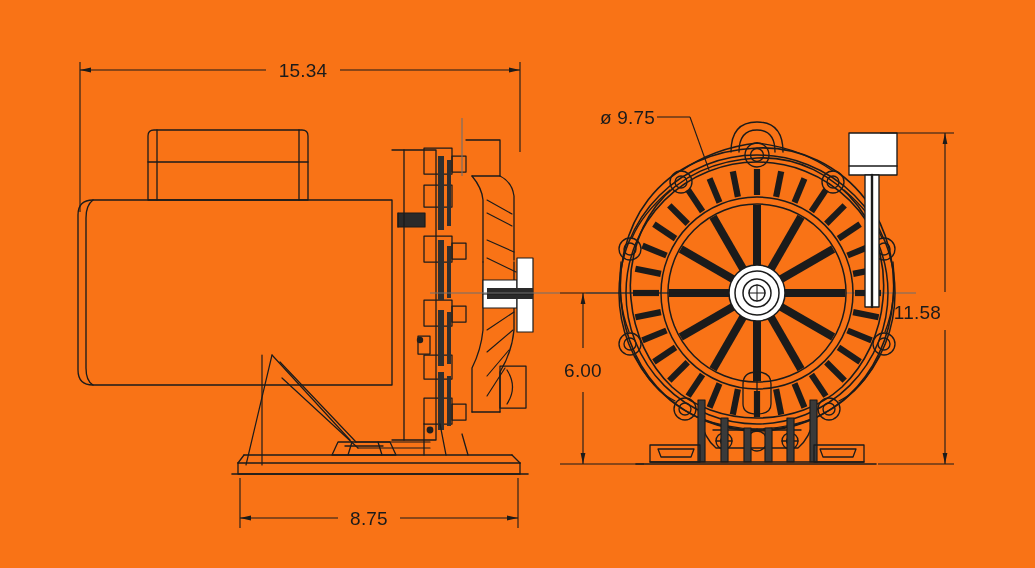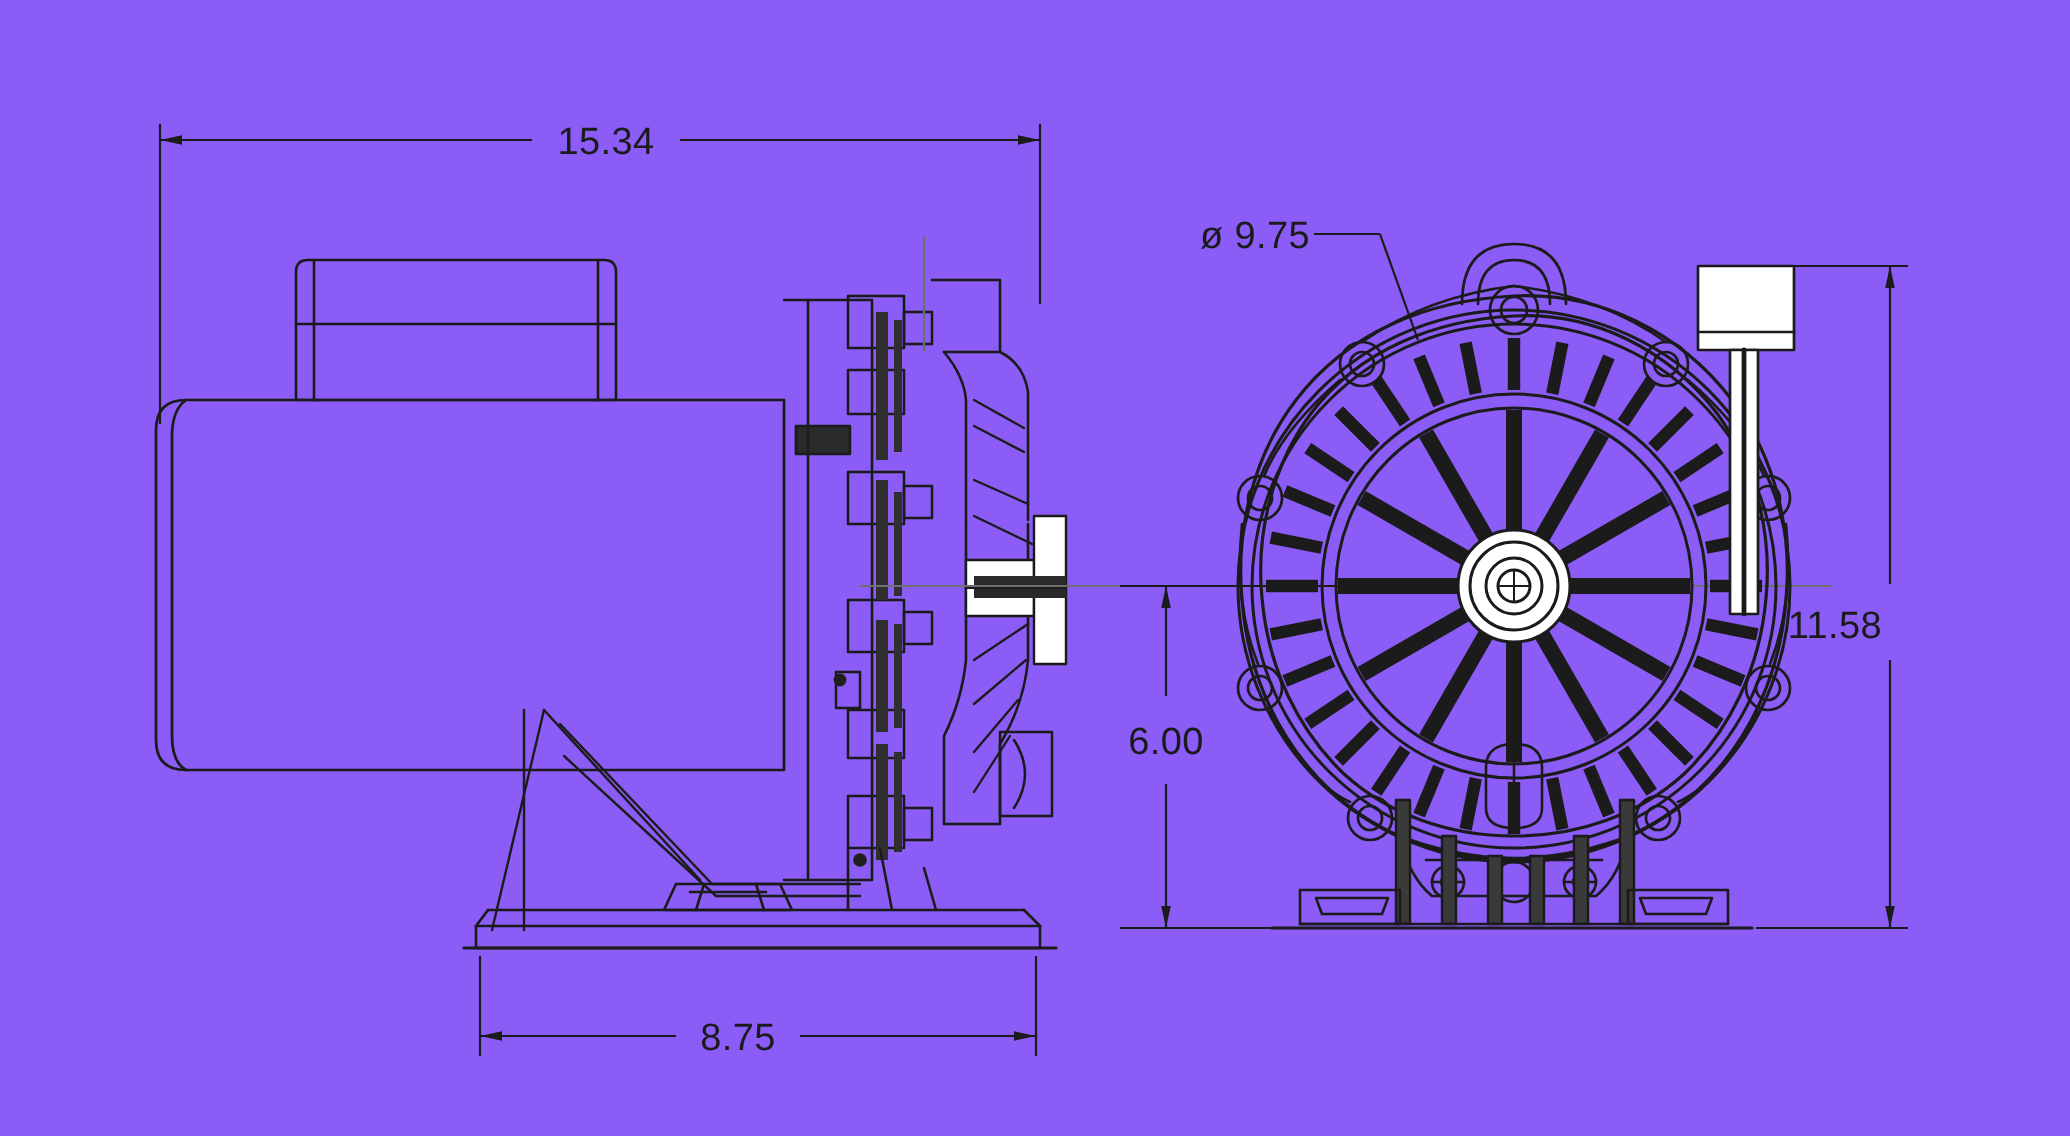--- a/index.html
+++ b/index.html
@@ -1,19 +1,19 @@
 <!DOCTYPE html>
 <html><head>
 <meta charset="utf-8">
 <title>Pump Dimensional Drawing</title>
 <style>
   html,body{margin:0;padding:0;background:#ffffff;}
   body{width:1035px;height:568px;overflow:hidden;
        font-family:"Liberation Sans","DejaVu Sans",sans-serif;}
-  #stage{position:relative;width:1035px;height:568px;background:#8b5cf6;}
+  #stage{position:relative;width:1035px;height:568px;background:#f97316;}
   #stage svg{position:absolute;top:0;left:0;}
   .dimtext{font-family:"Liberation Sans","DejaVu Sans",sans-serif;
            font-size:19px;fill:#1b1b1b;letter-spacing:0.2px;}
 </style>
 </head>
 <body>
 
 <div id="stage">
 
   <svg width="1035" height="568" viewBox="0 0 1035 568">

